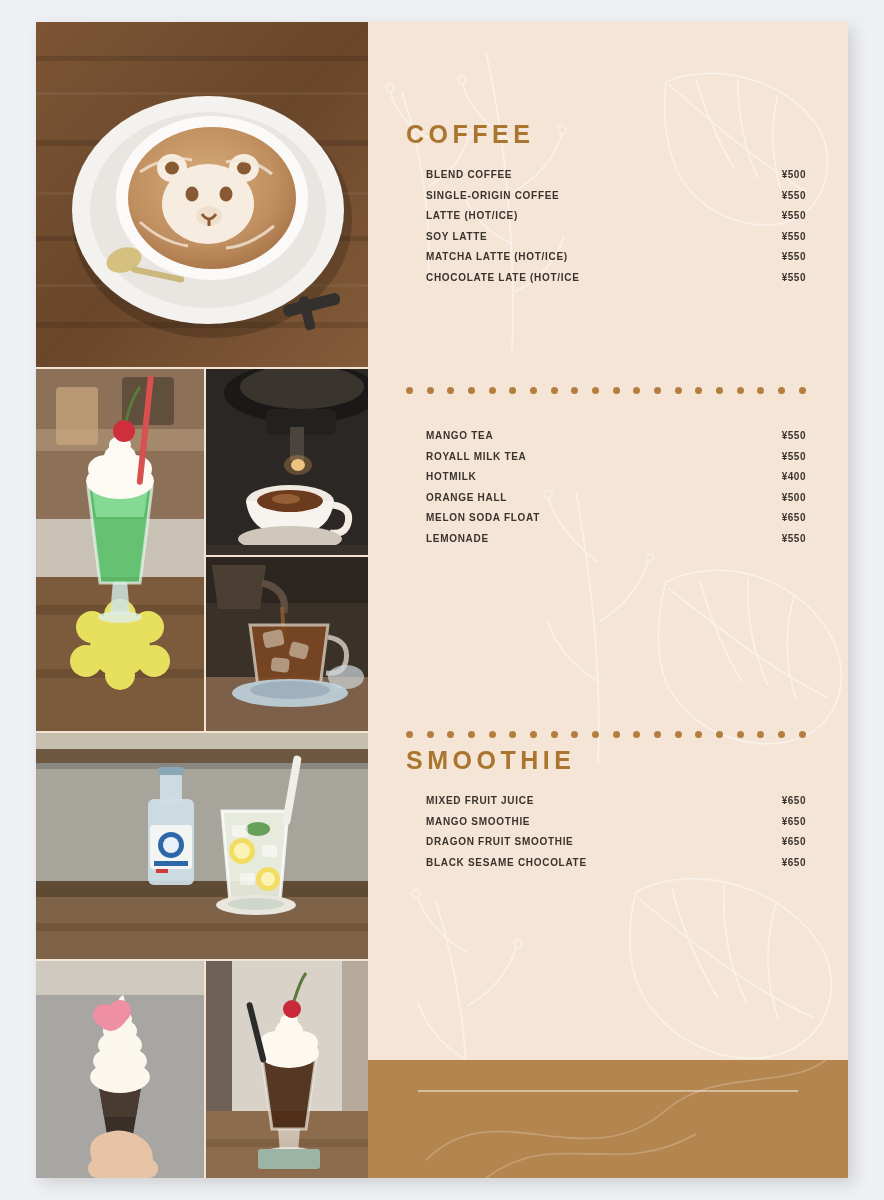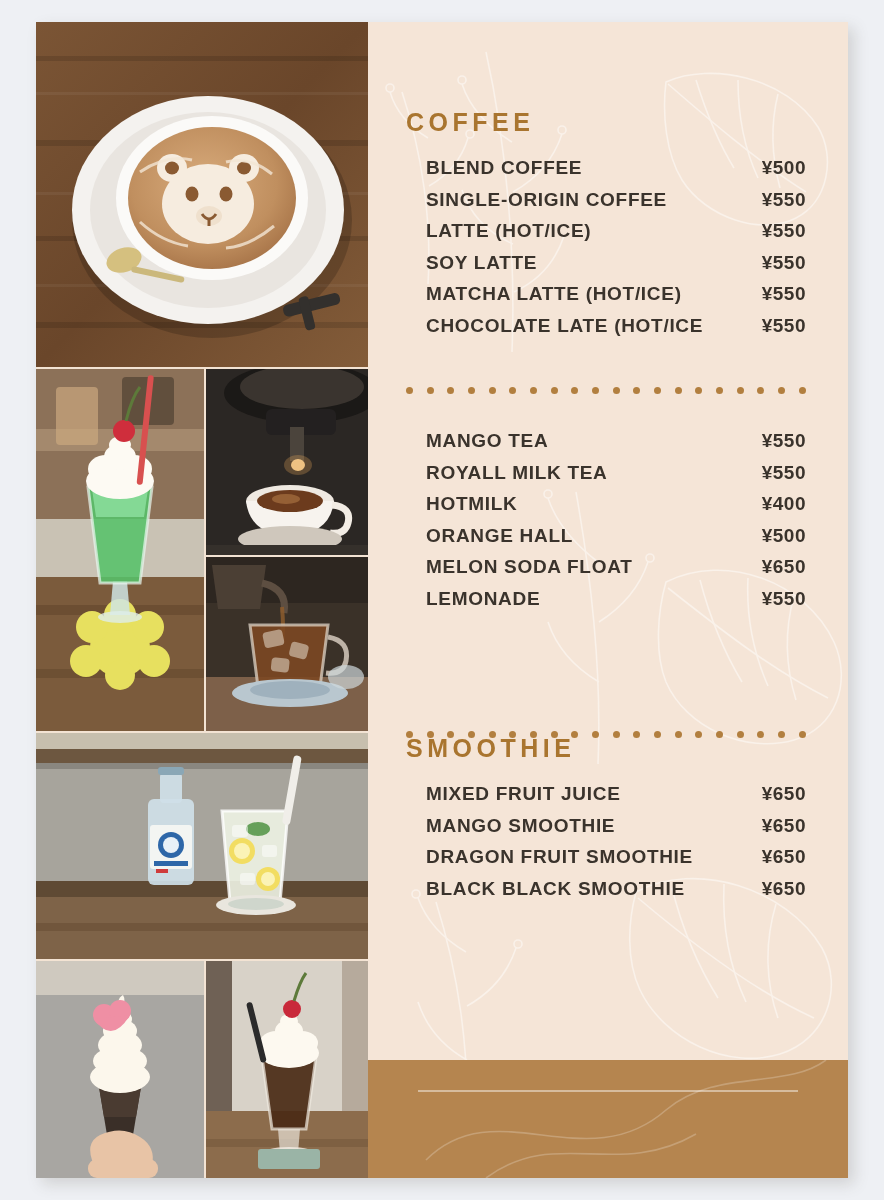--- a/index.html
+++ b/index.html
@@ -87,27 +87,27 @@
     top: 0;
     width: 482px;
     height: 1156px;
   }
   .section { position: absolute; left: 40px; width: 400px; }
   .sec-title {
     font-size: 25px;
     font-weight: bold;
     letter-spacing: 4.5px;
     color: #a9752f;
-    margin: 4px 0 20px 0;
+    margin: 16px 0 20px 0;
     font-family: "Liberation Sans", sans-serif;
   }
   .item {
     display: flex;
     align-items: flex-end;
-    font-size: 19px;
+    font-size: 10px;
     letter-spacing: .7px;
     color: #3a332c;
     margin-bottom: 9.5px;
     font-weight: 600;
     padding-left: 20px;
   }
   .item .nm { flex: 0 0 auto; }
   .item .sp { flex: 1 1 auto; }
   .item .pr {
     flex: 0 0 auto;
@@ -585,20 +585,20 @@
         <span class="nm">MANGO SMOOTHIE</span>
         <span class="sp"></span>
         <span class="pr">¥650</span>
       </div>
       <div class="item">
         <span class="nm">DRAGON FRUIT SMOOTHIE</span>
         <span class="sp"></span>
         <span class="pr">¥650</span>
       </div>
       <div class="item">
-        <span class="nm">BLACK BLACK SMOOTHIE</span>
+        <span class="nm">BLACK SESAME CHOCOLATE</span>
         <span class="sp"></span>
         <span class="pr">¥650</span>
       </div>
     </div>
 
   </div>
 </div>
 
 </body></html>

